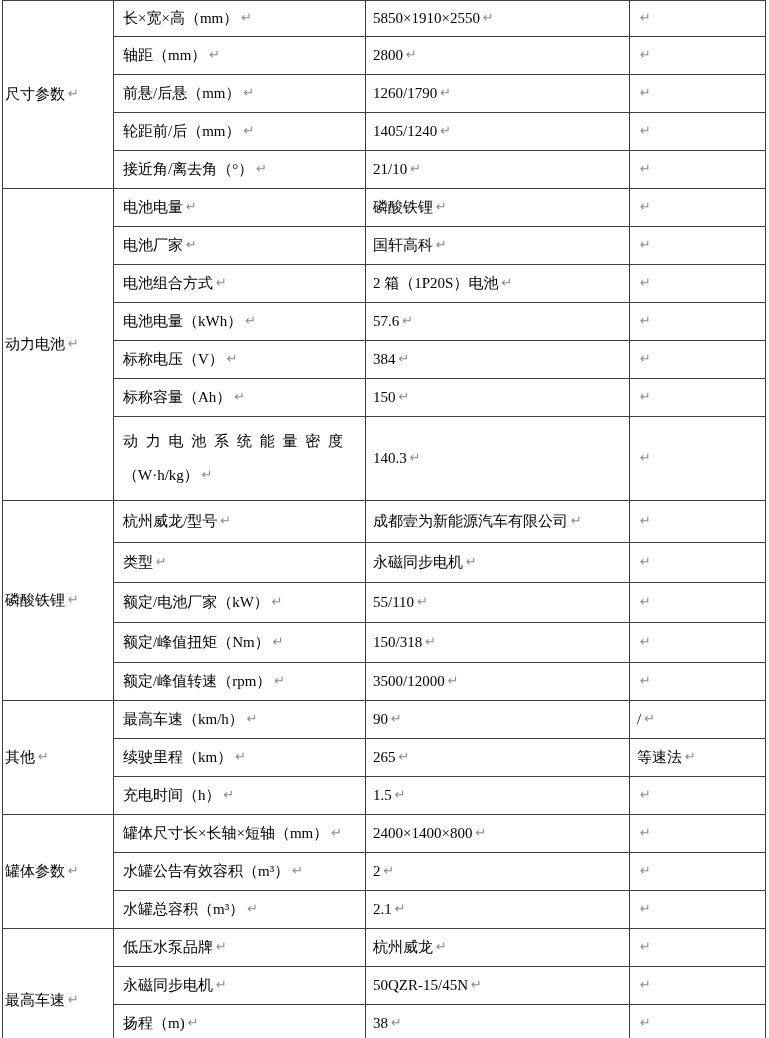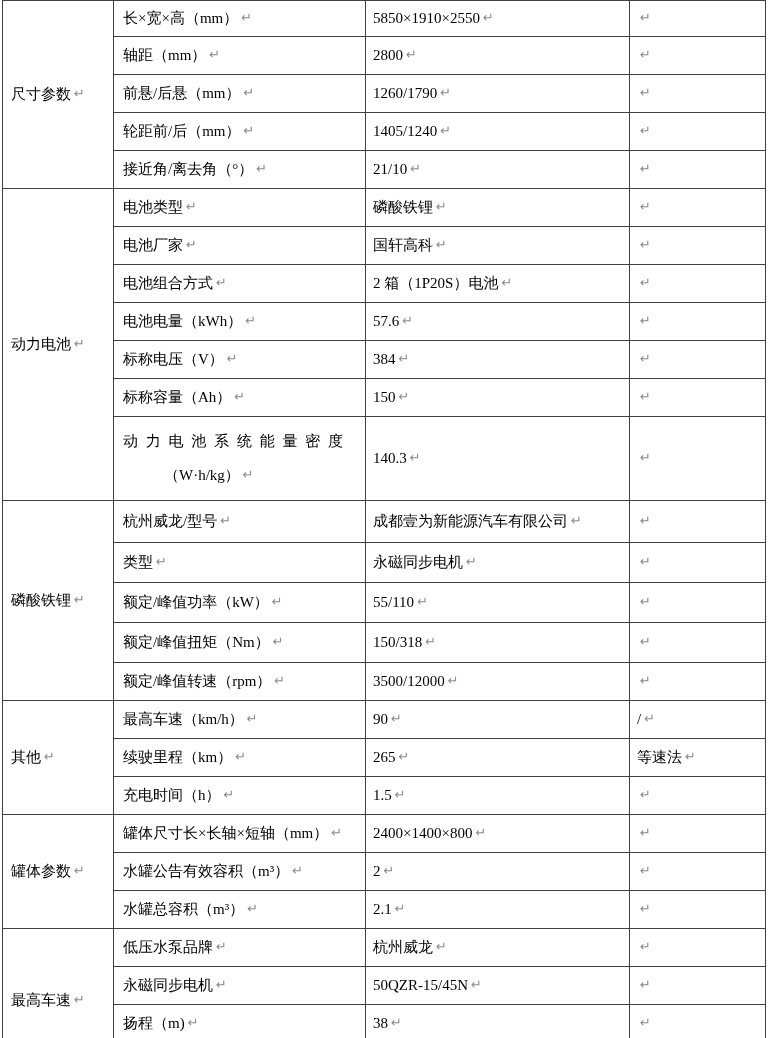--- a/index.html
+++ b/index.html
@@ -24,39 +24,39 @@
     border-collapse:collapse;
     table-layout:fixed;
   }
   td{
     border:1px solid var(--border);
     vertical-align:middle;
     padding:0;
     white-space:nowrap;
     overflow:hidden;
   }
-  td.grp{padding-left:8px;}
+  td.grp{padding-left:2px;}
   td.lbl{padding-left:9px;padding-right:17px;}
   td.val{padding-left:7px;margin-left:37px;}
   td.note{padding-left:7px;}
   .pmark{
     color:var(--mark);
     font-family:"DejaVu Sans",sans-serif;
     font-size:13px;
     margin-left:3px;
     position:relative;top:-1px;
   }
   td.tall{line-height:21px;}
   td.tall .jline{
     display:block;
     text-align:justify;
     text-align-last:justify;
     padding-right:5px;
   }
-  td.tall .line2{display:block;margin-top:13px;margin-left:41px;}
+  td.tall .line2{display:block;margin-top:13px;}
 </style>
 </head>
 <body>
 
 <div class="page">
   <table class="spec">
     <colgroup>
       <col style="width:111px">
         <col style="width:252px">
         <col style="width:264px">
@@ -86,21 +86,21 @@
         <td class="note"><span></span><span class="pmark">↵</span></td>
       </tr>
       <tr style="height:38px">
         <td class="lbl"><span>接近角/离去角（°）</span><span class="pmark">↵</span></td>
         <td class="val"><span>21/10</span><span class="pmark">↵</span></td>
         <td class="note"><span></span><span class="pmark">↵</span></td>
       </tr>
 
       <tr style="height:38px">
         <td class="grp" rowspan="7"><span>动力电池</span><span class="pmark">↵</span></td>
-        <td class="lbl"><span>电池类型</span><span class="pmark">↵</span></td>
+        <td class="lbl"><span>电池电量</span><span class="pmark">↵</span></td>
         <td class="val"><span>磷酸铁锂</span><span class="pmark">↵</span></td>
         <td class="note"><span></span><span class="pmark">↵</span></td>
       </tr>
       <tr style="height:38px">
         <td class="lbl"><span>电池厂家</span><span class="pmark">↵</span></td>
         <td class="val"><span>国轩高科</span><span class="pmark">↵</span></td>
         <td class="note"><span></span><span class="pmark">↵</span></td>
       </tr>
       <tr style="height:38px">
         <td class="lbl"><span>电池组合方式</span><span class="pmark">↵</span></td>
@@ -136,21 +136,21 @@
         <td class="lbl"><span>杭州威龙/型号</span><span class="pmark">↵</span></td>
         <td class="val"><span>成都壹为新能源汽车有限公司</span><span class="pmark">↵</span></td>
         <td class="note"><span></span><span class="pmark">↵</span></td>
       </tr>
       <tr style="height:40px">
         <td class="lbl"><span>类型</span><span class="pmark">↵</span></td>
         <td class="val"><span>永磁同步电机</span><span class="pmark">↵</span></td>
         <td class="note"><span></span><span class="pmark">↵</span></td>
       </tr>
       <tr style="height:40px">
-        <td class="lbl"><span>额定/峰值功率（kW）</span><span class="pmark">↵</span></td>
+        <td class="lbl"><span>额定/电池厂家（kW）</span><span class="pmark">↵</span></td>
         <td class="val"><span>55/110</span><span class="pmark">↵</span></td>
         <td class="note"><span></span><span class="pmark">↵</span></td>
       </tr>
       <tr style="height:40px">
         <td class="lbl"><span>额定/峰值扭矩（Nm）</span><span class="pmark">↵</span></td>
         <td class="val"><span>150/318</span><span class="pmark">↵</span></td>
         <td class="note"><span></span><span class="pmark">↵</span></td>
       </tr>
       <tr style="height:38px">
         <td class="lbl"><span>额定/峰值转速（rpm）</span><span class="pmark">↵</span></td>

